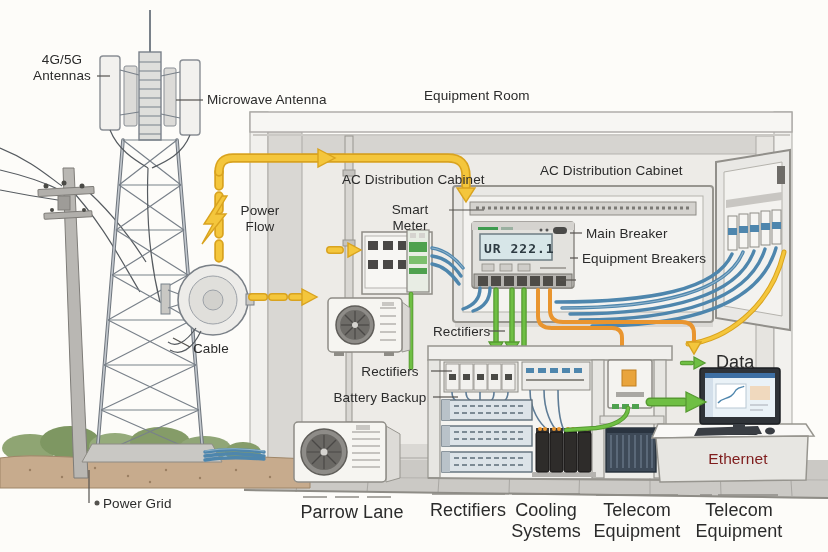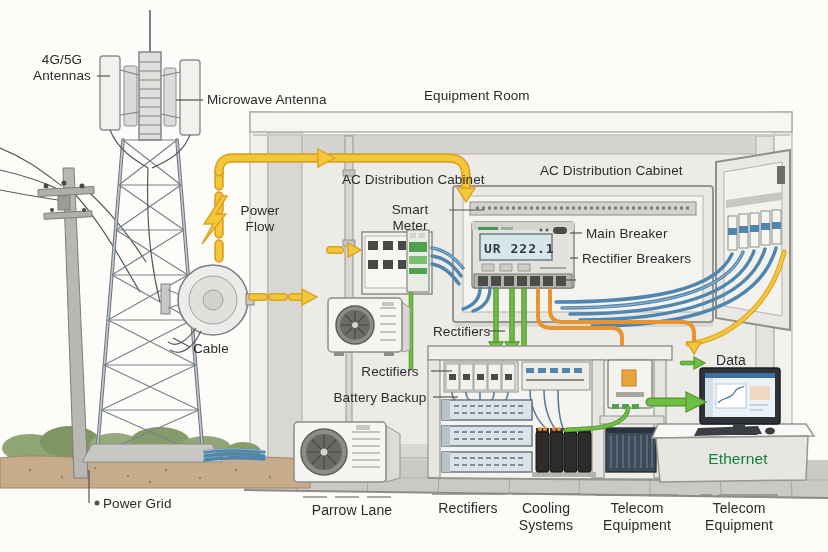--- a/index.html
+++ b/index.html
@@ -2,22 +2,22 @@
 <html style="--power-flow-yellow: #F4C63C; --power-yellow-dark: #D9A31F; --wire-orange: #E9952F; --wire-green: #6FBF44; --wire-green-dark: #569A31; --cable-blue: #4E86AD; --label-text: #2B2B2B;"><head>
 <meta charset="utf-8">
 <style>
   html,body{margin:0;padding:0;background:#fff;}
   .stage{position:relative;width:828px;height:552px;background:#FDFCF9;overflow:hidden;
          font-family:"Liberation Sans",sans-serif;}
   .stage svg{position:absolute;left:0;top:0;}
   .lbl{position:absolute;color:var(--label-text,#2B2B2B);font-size:13.5px;line-height:1.18;
        letter-spacing:.1px;white-space:normal;}
   .c{text-align:center}.r{text-align:center}
-  .big{font-size:15.5px;color:#15803d}
-  .b14{font-size:14px}
+  .big{font-size:15.5px;color:#7f1d1d}
+  .b14{font-size:18px}
   
   .pyU{stroke:var(--power-yellow-dark,#D9A31F);fill:none;stroke-linecap:round}
   .pyO{stroke:var(--power-flow-yellow,#F4C63C);fill:none;stroke-linecap:round}
   .pyF{fill:var(--power-flow-yellow,#F4C63C);stroke:var(--power-yellow-dark,#D9A31F);stroke-width:1.4}
   .ogW{stroke:var(--wire-orange,#E9952F);fill:none;stroke-width:4;stroke-linecap:round}
   .ogF{fill:var(--wire-orange,#E9952F);stroke:#C07F22;stroke-width:1.2}
   .gnU{stroke:var(--wire-green-dark,#569A31);fill:none;stroke-linecap:round}
   .gnO{stroke:var(--wire-green,#6FBF44);fill:none;stroke-linecap:round}
   .gnF{fill:var(--wire-green,#6FBF44);stroke:var(--wire-green-dark,#569A31);stroke-width:1.3}
   .blW{stroke:var(--cable-blue,#4E86AD);fill:none;stroke-width:3.4;stroke-linecap:round}
@@ -463,21 +463,21 @@
   </g>
 </svg>
 
 <div class="lbl c" style="left:26px;top:52px;width:72px">4G/5G Antennas</div>
 <div class="lbl" style="left:207px;top:92px;width:140px">Microwave Antenna</div>
 <div class="lbl" style="left:424px;top:88px;width:130px">Equipment Room</div>
 <div class="lbl" style="left:342px;top:172px;width:160px">AC Distribution Cabinet</div>
 <div class="lbl" style="left:540px;top:163px;width:160px">AC Distribution Cabinet</div>
 <div class="lbl r" style="left:374px;top:202px;width:72px">Smart Meter</div>
 <div class="lbl" style="left:586px;top:226px;width:110px">Main Breaker</div>
-<div class="lbl" style="left:582px;top:251px;width:130px">Rectifier Breakers</div>
+<div class="lbl" style="left:582px;top:251px;width:130px">Equipment Breakers</div>
 <div class="lbl c" style="left:232px;top:203px;width:56px">Power Flow</div>
 <div class="lbl" style="left:193px;top:341px;width:60px">Cable</div>
 <div class="lbl" style="left:433px;top:324px;width:70px">Rectifiers</div>
 <div class="lbl r" style="left:352px;top:364px;width:76px">Rectifiers</div>
 <div class="lbl r" style="left:330px;top:390px;width:100px">Battery Backup</div>
 <div class="lbl b14" style="left:716px;top:352px;width:50px">Data</div>
 <div class="lbl big c" style="left:702px;top:450px;width:72px">Ethernet</div>
 <div class="lbl" style="left:103px;top:496px;width:90px">Power Grid</div>
 
 <div class="lbl b14 c" style="left:300px;top:502px;width:104px">Parrow Lane</div>

